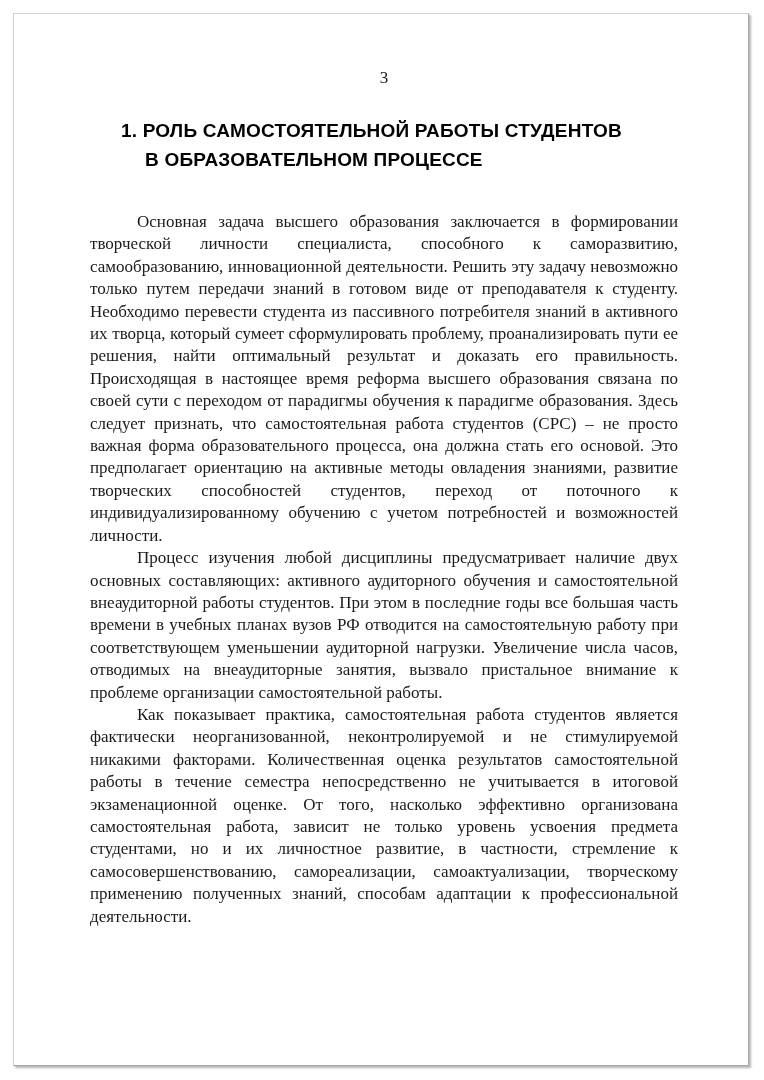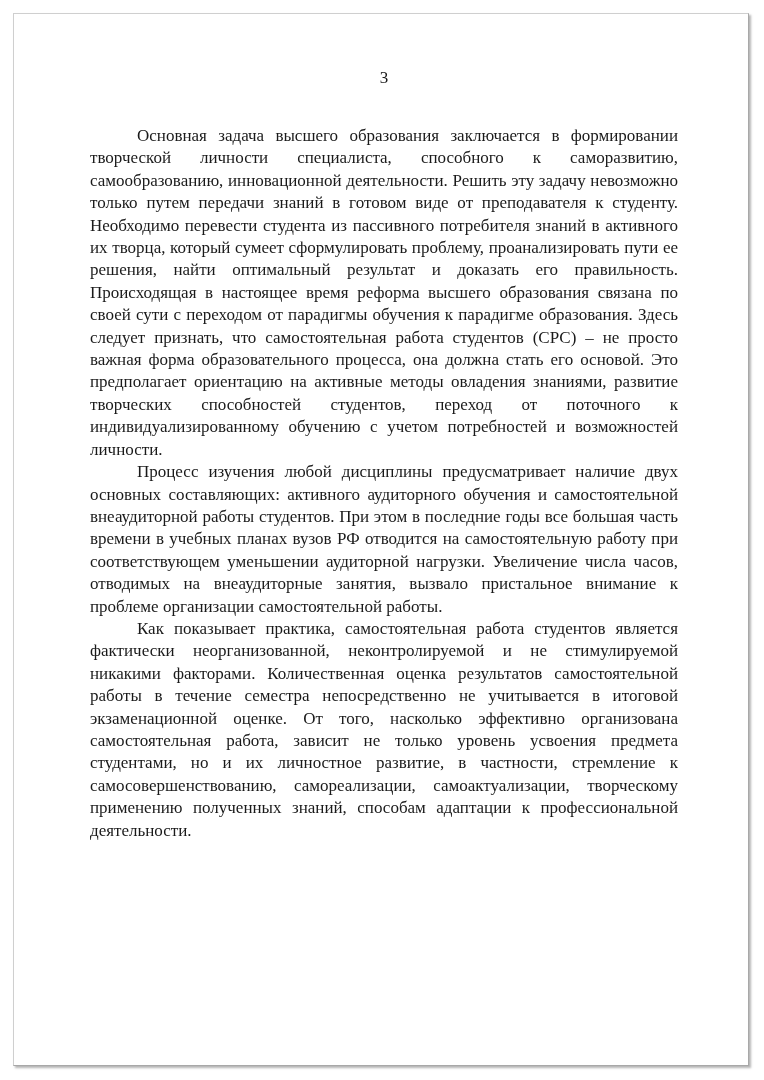--- a/index.html
+++ b/index.html
@@ -73,20 +73,22 @@
 </style>
 </head>
 <body>
 
 <div class="sheet">
   <div class="content">
 
     <div class="page-number">3</div>
 
     <h1 class="heading">
+      <span class="h-line h-line1">1. РОЛЬ САМОСТОЯТЕЛЬНОЙ РАБОТЫ СТУДЕНТОВ</span>
+      <span class="h-line h-line2">В ОБРАЗОВАТЕЛЬНОМ ПРОЦЕССЕ</span>
     </h1>
 
     <div class="body-text">
       <p>Основная задача высшего образования заключается в формировании творческой личности специалиста, способного к саморазвитию, самообразованию, инновационной деятельности. Решить эту задачу невозможно только путем передачи знаний в готовом виде от преподавателя к студенту. Необходимо перевести студента из пассивного потребителя знаний в активного их творца, который сумеет сформулировать проблему, проанализировать пути ее решения, найти оптимальный результат и доказать его правильность. Происходящая в настоящее время реформа высшего образования связана по своей сути с переходом от парадигмы обучения к парадигме образования. Здесь следует признать, что самостоятельная работа студентов (СРС) – не просто важная форма образовательного процесса, она должна стать его основой. Это предполагает ориентацию на активные методы овладения знаниями, развитие творческих способностей студентов, переход от поточного к индивидуализированному обучению с учетом потребностей и возможностей личности.</p>
       <p>Процесс изучения любой дисциплины предусматривает наличие двух основных составляющих: активного аудиторного обучения и самостоятельной внеаудиторной работы студентов. При этом в последние годы все большая часть времени в учебных планах вузов РФ отводится на самостоятельную работу при соответствующем уменьшении аудиторной нагрузки. Увеличение числа часов, отводимых на внеаудиторные занятия, вызвало пристальное внимание к проблеме организации самостоятельной работы.</p>
       <p>Как показывает практика, самостоятельная работа студентов является фактически неорганизованной, неконтролируемой и не стимулируемой никакими факторами. Количественная оценка результатов самостоятельной работы в течение семестра непосредственно не учитывается в итоговой экзаменационной оценке. От того, насколько эффективно организована самостоятельная работа, зависит не только уровень усвоения предмета студентами, но и их личностное развитие, в частности, стремление к самосовершенствованию, самореализации, самоактуализации, творческому применению полученных знаний, способам адаптации к профессиональной деятельности.</p>
     </div>
 
   </div>
 </div>

